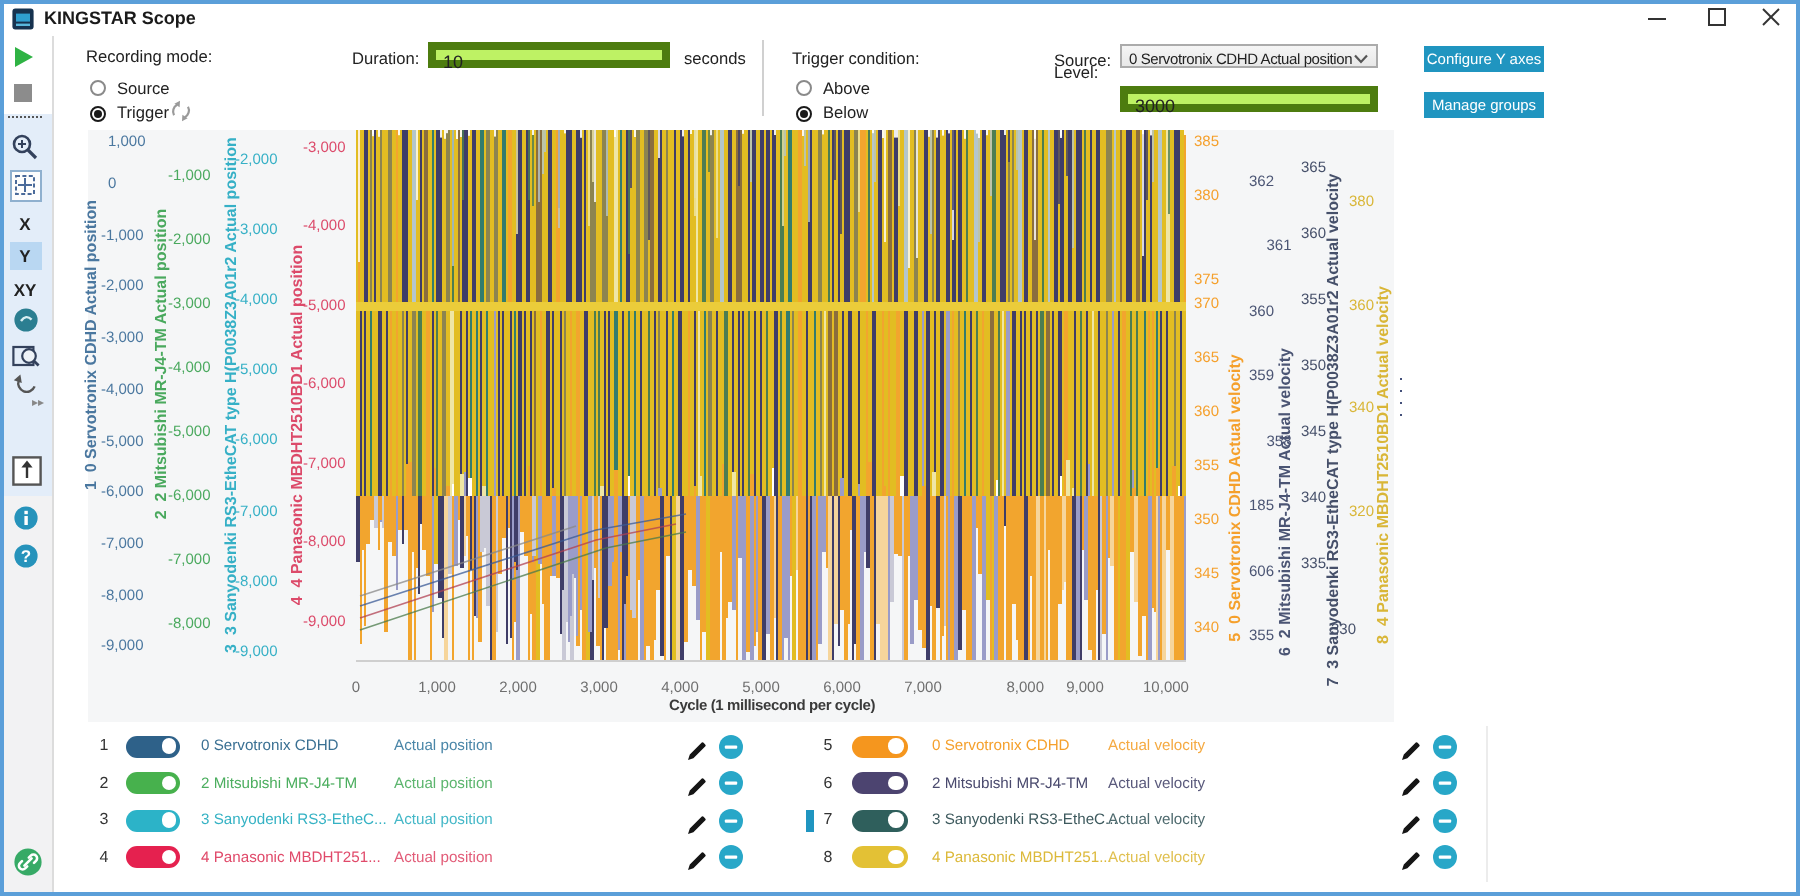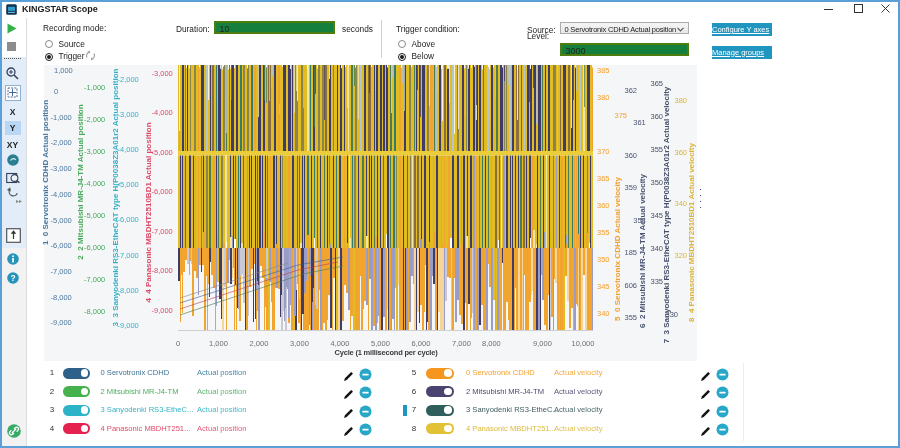--- a/index.html
+++ b/index.html
@@ -1,26 +1,26 @@
 <!DOCTYPE html>
 <html><head><meta charset="utf-8"><style>
 * { margin:0; padding:0; box-sizing:border-box; }
 html,body { width:900px; height:448px; overflow:hidden; }
 body { font-family:"Liberation Sans",sans-serif; position:relative; background:#fff; }
 .lab { position:absolute; font-size:8.3px; color:#222; white-space:nowrap; }
 .tk  { position:absolute; font-size:7.5px; line-height:9px; white-space:nowrap; }
 .vt  { position:absolute; height:10px; font-size:8px; font-weight:bold; white-space:nowrap;
         text-align:center; line-height:10px; transform:rotate(-90deg); transform-origin:0 100%; }
 .sbt { position:absolute; width:17px; text-align:center; font-size:8.5px; font-weight:bold; color:#222; }
-.inp { position:absolute; background:#15803d; border:2px solid #4d7c0f; font-size:9px; color:#222;
+.inp { position:absolute; background:#bef264; border:4px solid #4d7c0f; font-size:9px; color:#222;
         padding:1px 0 0 4px; white-space:nowrap; }
 .dd  { position:absolute; background:linear-gradient(#f5f5f5,#e8e8e8); border:1px solid #ababab;
         font-size:7.5px; letter-spacing:-0.2px; color:#222; padding:2px 0 0 4px; white-space:nowrap; }
 .btn { position:absolute; width:60px; height:13px; background:#2095c0; color:#fff; font-size:7.5px;
-        line-height:13px;text-decoration:underline; }
+        text-align:center; line-height:13px; }
 </style></head>
 <body>
 
 <div style="position:absolute;left:0;top:0;width:900px;height:1.5px;background:#5b9fd9;z-index:50"></div>
 <div style="position:absolute;left:0;top:0;width:1.5px;height:448px;background:#5b9fd9;z-index:50"></div>
 <div style="position:absolute;left:898px;top:0;width:2px;height:448px;background:#5b9fd9;z-index:50"></div>
 <div style="position:absolute;left:0;top:446px;width:900px;height:2px;background:#5b9fd9;z-index:50"></div>
 
 <svg style="position:absolute;left:6px;top:3.5px" width="11" height="11" viewBox="0 0 11 11">
     <rect x="0.2" y="0.2" width="10.6" height="10.6" rx="1.5" fill="#16324f"></rect>
@@ -1363,21 +1363,21 @@
 <div class="tk" style="left:117.5px;top:320.9px;color:#36b0c6;width:30px;text-align:left">-9,000</div>
 <div class="tk" style="left:151.5px;top:68.9px;color:#dc4a6a;width:30px;text-align:left">-3,000</div>
 <div class="tk" style="left:151.5px;top:108.4px;color:#dc4a6a;width:30px;text-align:left">-4,000</div>
 <div class="tk" style="left:151.5px;top:147.9px;color:#dc4a6a;width:30px;text-align:left">-5,000</div>
 <div class="tk" style="left:151.5px;top:187.4px;color:#dc4a6a;width:30px;text-align:left">-6,000</div>
 <div class="tk" style="left:151.5px;top:226.9px;color:#dc4a6a;width:30px;text-align:left">-7,000</div>
 <div class="tk" style="left:151.5px;top:266.4px;color:#dc4a6a;width:30px;text-align:left">-8,000</div>
 <div class="tk" style="left:151.5px;top:305.9px;color:#dc4a6a;width:30px;text-align:left">-9,000</div>
 <div class="tk" style="left:597px;top:65.8px;color:#f5a02c;width:30px;text-align:left">385</div>
 <div class="tk" style="left:597px;top:92.8px;color:#f5a02c;width:30px;text-align:left">380</div>
-<div class="tk" style="left:597px;top:111px;color:#f5a02c;width:30px;text-align:right">375</div>
+<div class="tk" style="left:597px;top:135px;color:#f5a02c;width:30px;text-align:left">375</div>
 <div class="tk" style="left:597px;top:146.8px;color:#f5a02c;width:30px;text-align:left">370</div>
 <div class="tk" style="left:597px;top:173.8px;color:#f5a02c;width:30px;text-align:left">365</div>
 <div class="tk" style="left:597px;top:200.8px;color:#f5a02c;width:30px;text-align:left">360</div>
 <div class="tk" style="left:597px;top:227.8px;color:#f5a02c;width:30px;text-align:left">355</div>
 <div class="tk" style="left:597px;top:254.8px;color:#f5a02c;width:30px;text-align:left">350</div>
 <div class="tk" style="left:597px;top:281.8px;color:#f5a02c;width:30px;text-align:left">345</div>
 <div class="tk" style="left:597px;top:308.8px;color:#f5a02c;width:30px;text-align:left">340</div>
 <div class="tk" style="left:624.5px;top:85.5px;color:#4b5574;width:30px;text-align:left">362</div>
 <div class="tk" style="left:624.5px;top:118.0px;color:#4b5574;width:30px;text-align:center">361</div>
 <div class="tk" style="left:624.5px;top:150.5px;color:#4b5574;width:30px;text-align:left">360</div>
@@ -1399,21 +1399,21 @@
 <div class="tk" style="left:674.5px;top:199.1px;color:#d9b637;width:30px;text-align:left">340</div>
 <div class="tk" style="left:674.5px;top:250.6px;color:#d9b637;width:30px;text-align:left">320</div>
 <div class="tk" style="left:158.0px;top:338.5px;color:#6e6e6e;width:40px;text-align:center">0</div>
 <div class="tk" style="left:198.5px;top:338.5px;color:#6e6e6e;width:40px;text-align:center">1,000</div>
 <div class="tk" style="left:239.0px;top:338.5px;color:#6e6e6e;width:40px;text-align:center">2,000</div>
 <div class="tk" style="left:279.5px;top:338.5px;color:#6e6e6e;width:40px;text-align:center">3,000</div>
 <div class="tk" style="left:320.0px;top:338.5px;color:#6e6e6e;width:40px;text-align:center">4,000</div>
 <div class="tk" style="left:360.5px;top:338.5px;color:#6e6e6e;width:40px;text-align:center">5,000</div>
 <div class="tk" style="left:401.0px;top:338.5px;color:#6e6e6e;width:40px;text-align:center">6,000</div>
 <div class="tk" style="left:441.5px;top:338.5px;color:#6e6e6e;width:40px;text-align:center">7,000</div>
-<div class="tk" style="left:482.0px;top:338.5px;color:#6e6e6e;width:40px;text-align:left">8,000</div>
+<div class="tk" style="left:482.0px;top:338.5px;color:#6e6e6e;width:40px;text-align:right">8,000</div>
 <div class="tk" style="left:522.5px;top:338.5px;color:#6e6e6e;width:40px;text-align:center">9,000</div>
 <div class="tk" style="left:563.0px;top:338.5px;color:#6e6e6e;width:40px;text-align:center">10,000</div>
 <div class="vt" style="left:51px;top:262px;width:199px;color:#4a779f">1&nbsp;&nbsp;0 Servotronix CDHD Actual position</div>
 <div class="vt" style="left:86px;top:274px;width:204px;color:#4aa95e">2&nbsp;&nbsp;2 Mitsubishi MR-J4-TM Actual position</div>
 <div class="vt" style="left:120.5px;top:321px;width:267px;color:#36b0c6">3&nbsp;&nbsp;3 Sanyodenki RS3-EtheCAT type H(P0038Z3A01r2 Actual position</div>
 <div class="vt" style="left:154px;top:318px;width:231px;color:#dc4a6a">4&nbsp;&nbsp;4 Panasonic MBDHT2510BD1 Actual position</div>
 <div class="vt" style="left:622.5px;top:337px;width:196px;color:#f5a02c">5&nbsp;&nbsp;0 Servotronix CDHD Actual velocity</div>
 <div class="vt" style="left:648px;top:342px;width:202px;color:#4b5574">6&nbsp;&nbsp;2 Mitsubishi MR-J4-TM Actual velocity</div>
 <div class="vt" style="left:672px;top:345px;width:280px;color:#46506a">7&nbsp;&nbsp;3 Sanyodenki RS3-EtheCAT type H(P0038Z3A01r2 Actual velocity</div>
 <div class="vt" style="left:697px;top:334px;width:223px;color:#d9b637">8&nbsp;&nbsp;4 Panasonic MBDHT2510BD1 Actual velocity</div>

